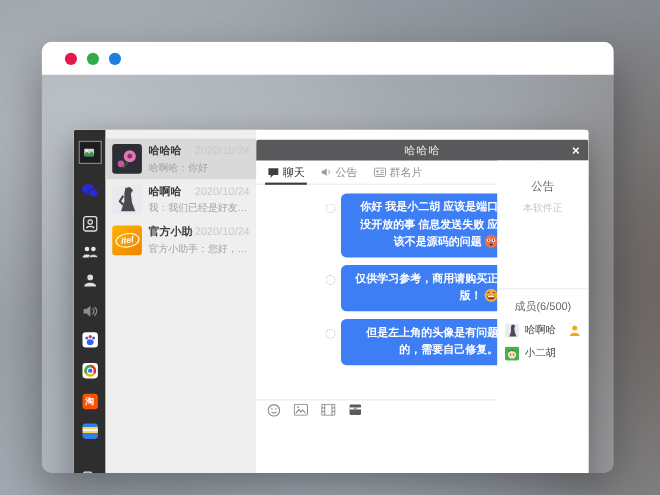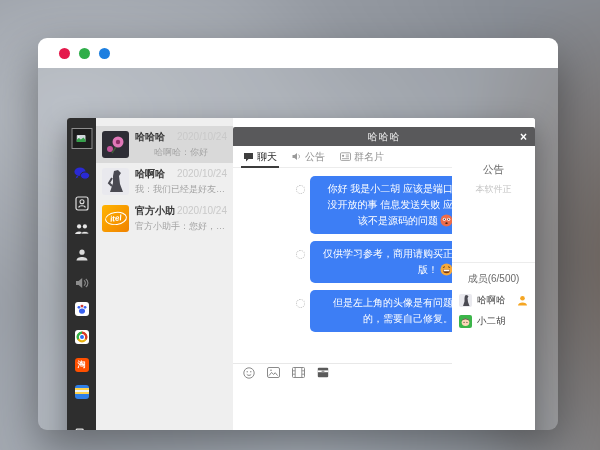--- a/index.html
+++ b/index.html
@@ -43,37 +43,37 @@
   .citem.sel { background:#d9d9d9; }
   .cavatar { width:27px; height:27px; border-radius:3px; flex:none; overflow:hidden; position:relative; }
   .av-flower { background:#2d2d35; }
   .av-itel { background:linear-gradient(135deg,#ffb400,#f08200); display:flex; align-items:center; justify-content:center; }
   .itel-oval { border:1px solid #fff; border-radius:50%; padding:1px 4px; color:#fff; font-size:8px; font-style:italic; font-weight:bold; transform:rotate(-8deg); }
   .av-fig { background:#e9e9ee; }
   .cmain { flex:1; min-width:0; }
   .crow1 { display:flex; justify-content:space-between; align-items:baseline; }
   .cname { font-size:10px; font-weight:bold; color:#3a3a3a; white-space:nowrap; overflow:hidden; }
   .cdate { font-size:10px; color:#c9c9c9; flex:none; margin-left:2px; }
-  .cprev { font-size:9px; color:#a3a3a3; white-space:nowrap; overflow:hidden; text-overflow:ellipsis; margin-top:2px;text-align:center; }
+  .cprev { font-size:9px; color:#a3a3a3; white-space:nowrap; overflow:hidden; text-overflow:ellipsis; margin-top:2px; }
 
   
   .mainarea { position:absolute; left:166px; top:0; right:0; bottom:0; background:#fff; }
   .chathead { position:absolute; left:0; right:0; top:9px; height:19px; background:#59595b;
     border-radius:2px 2px 0 0; display:flex; align-items:center; justify-content:center; }
   .chathead .t { font-size:10px; color:#f2f2f2; letter-spacing:1px; }
   .chathead .x { position:absolute; right:8px; top:0; bottom:0; display:flex; align-items:center; color:#fff; font-size:12px; font-weight:bold; cursor:pointer; }
 
   .chatcol { position:absolute; left:0; top:28px; bottom:0; width:255px; border-right:1px solid #e3e3e3; }
   .tabs { height:22px; display:flex; align-items:center; gap:15px; padding-left:10px; border-bottom:1px solid #ececec; }
   .tab { font-size:10px; color:#909090; display:flex; align-items:center; gap:3px; height:100%; position:relative; cursor:pointer; }
   .tab.active { color:#2d2d2d; }
   .tab.active::after { content:""; position:absolute; left:-2px; right:-2px; bottom:-1px; height:2px; background:#3c3c3c; }
 
   .msgs { height:195px; padding-top:8px; overflow:hidden; }
-  .mrow { display:flex; justify-content:flex-end; align-items:flex-start; gap:5px; padding-right:4px; margin-bottom:7px; }
+  .mrow { display:flex; justify-content:flex-end; align-items:flex-start; gap:5px; padding-right:4px; margin-bottom:7px;font-weight:bold; }
   .spin { width:9px; height:9px; border:1.5px dotted #bdbdbd; border-radius:50%; margin-top:9px; flex:none; }
   .bubble { max-width:151px; background:#3d7ef5; color:#fff; font-size:10px; line-height:1.6;
     padding:5px 8px; border-radius:5px; text-align:right; word-break:break-all; }
   .bubble .emj { display:inline-block; vertical-align:-3px; margin-left:2px; }
   .mavatar { width:17px; height:17px; border-radius:3px; background:#3cb54a; flex:none; overflow:hidden; }
 
   .toolbar { height:18px; border-top:1px solid #e8e8e8; display:flex; align-items:center; gap:12px; padding-left:10px; }
   .toolbar .tbi { display:flex; align-items:center; cursor:pointer; }
   .inputzone { height:44px; position:relative; }
   .rhandle { position:absolute; right:4px; bottom:3px; width:8px; height:8px; cursor:nwse-resize;

